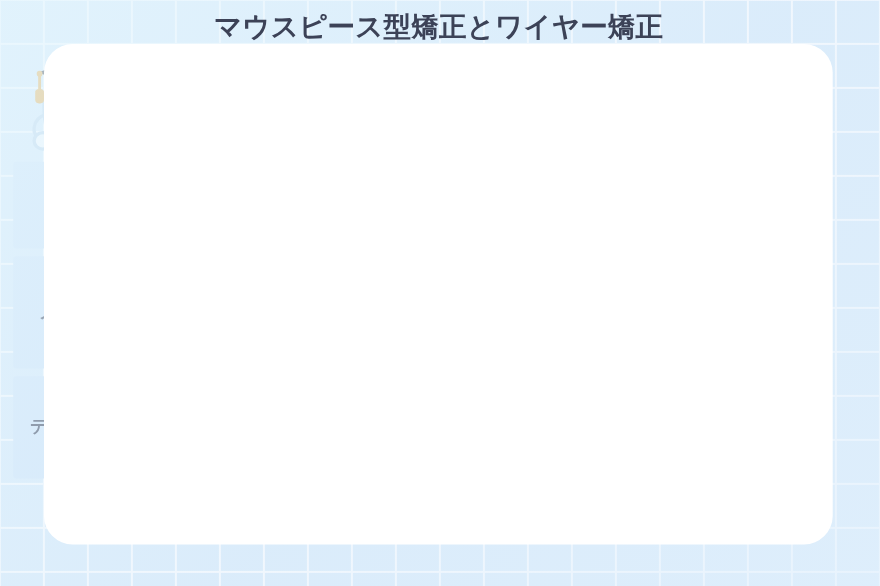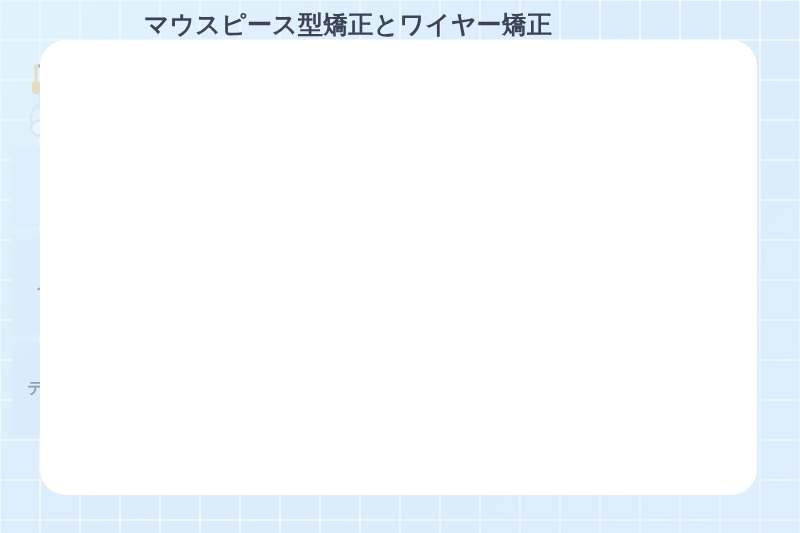--- a/index.html
+++ b/index.html
@@ -41,24 +41,24 @@
     width: 717px;
     height: 455px;
     background: #ffffff;
     border-radius: 26px;
     z-index: 2;
   }
 
   
   .title-wrap {
     position: absolute;
-    left: 108px;
+    left: 123px;
     top: 8px;
     width: 480px;
-    text-align: center;
+    text-align: right;
   }
   .title-underline {
     position: absolute;
     left: 123px;
     top: 46px;
     width: 478px;
     height: 9px;
     background: #e4f1fc;
     border-radius: 1px;
   }

